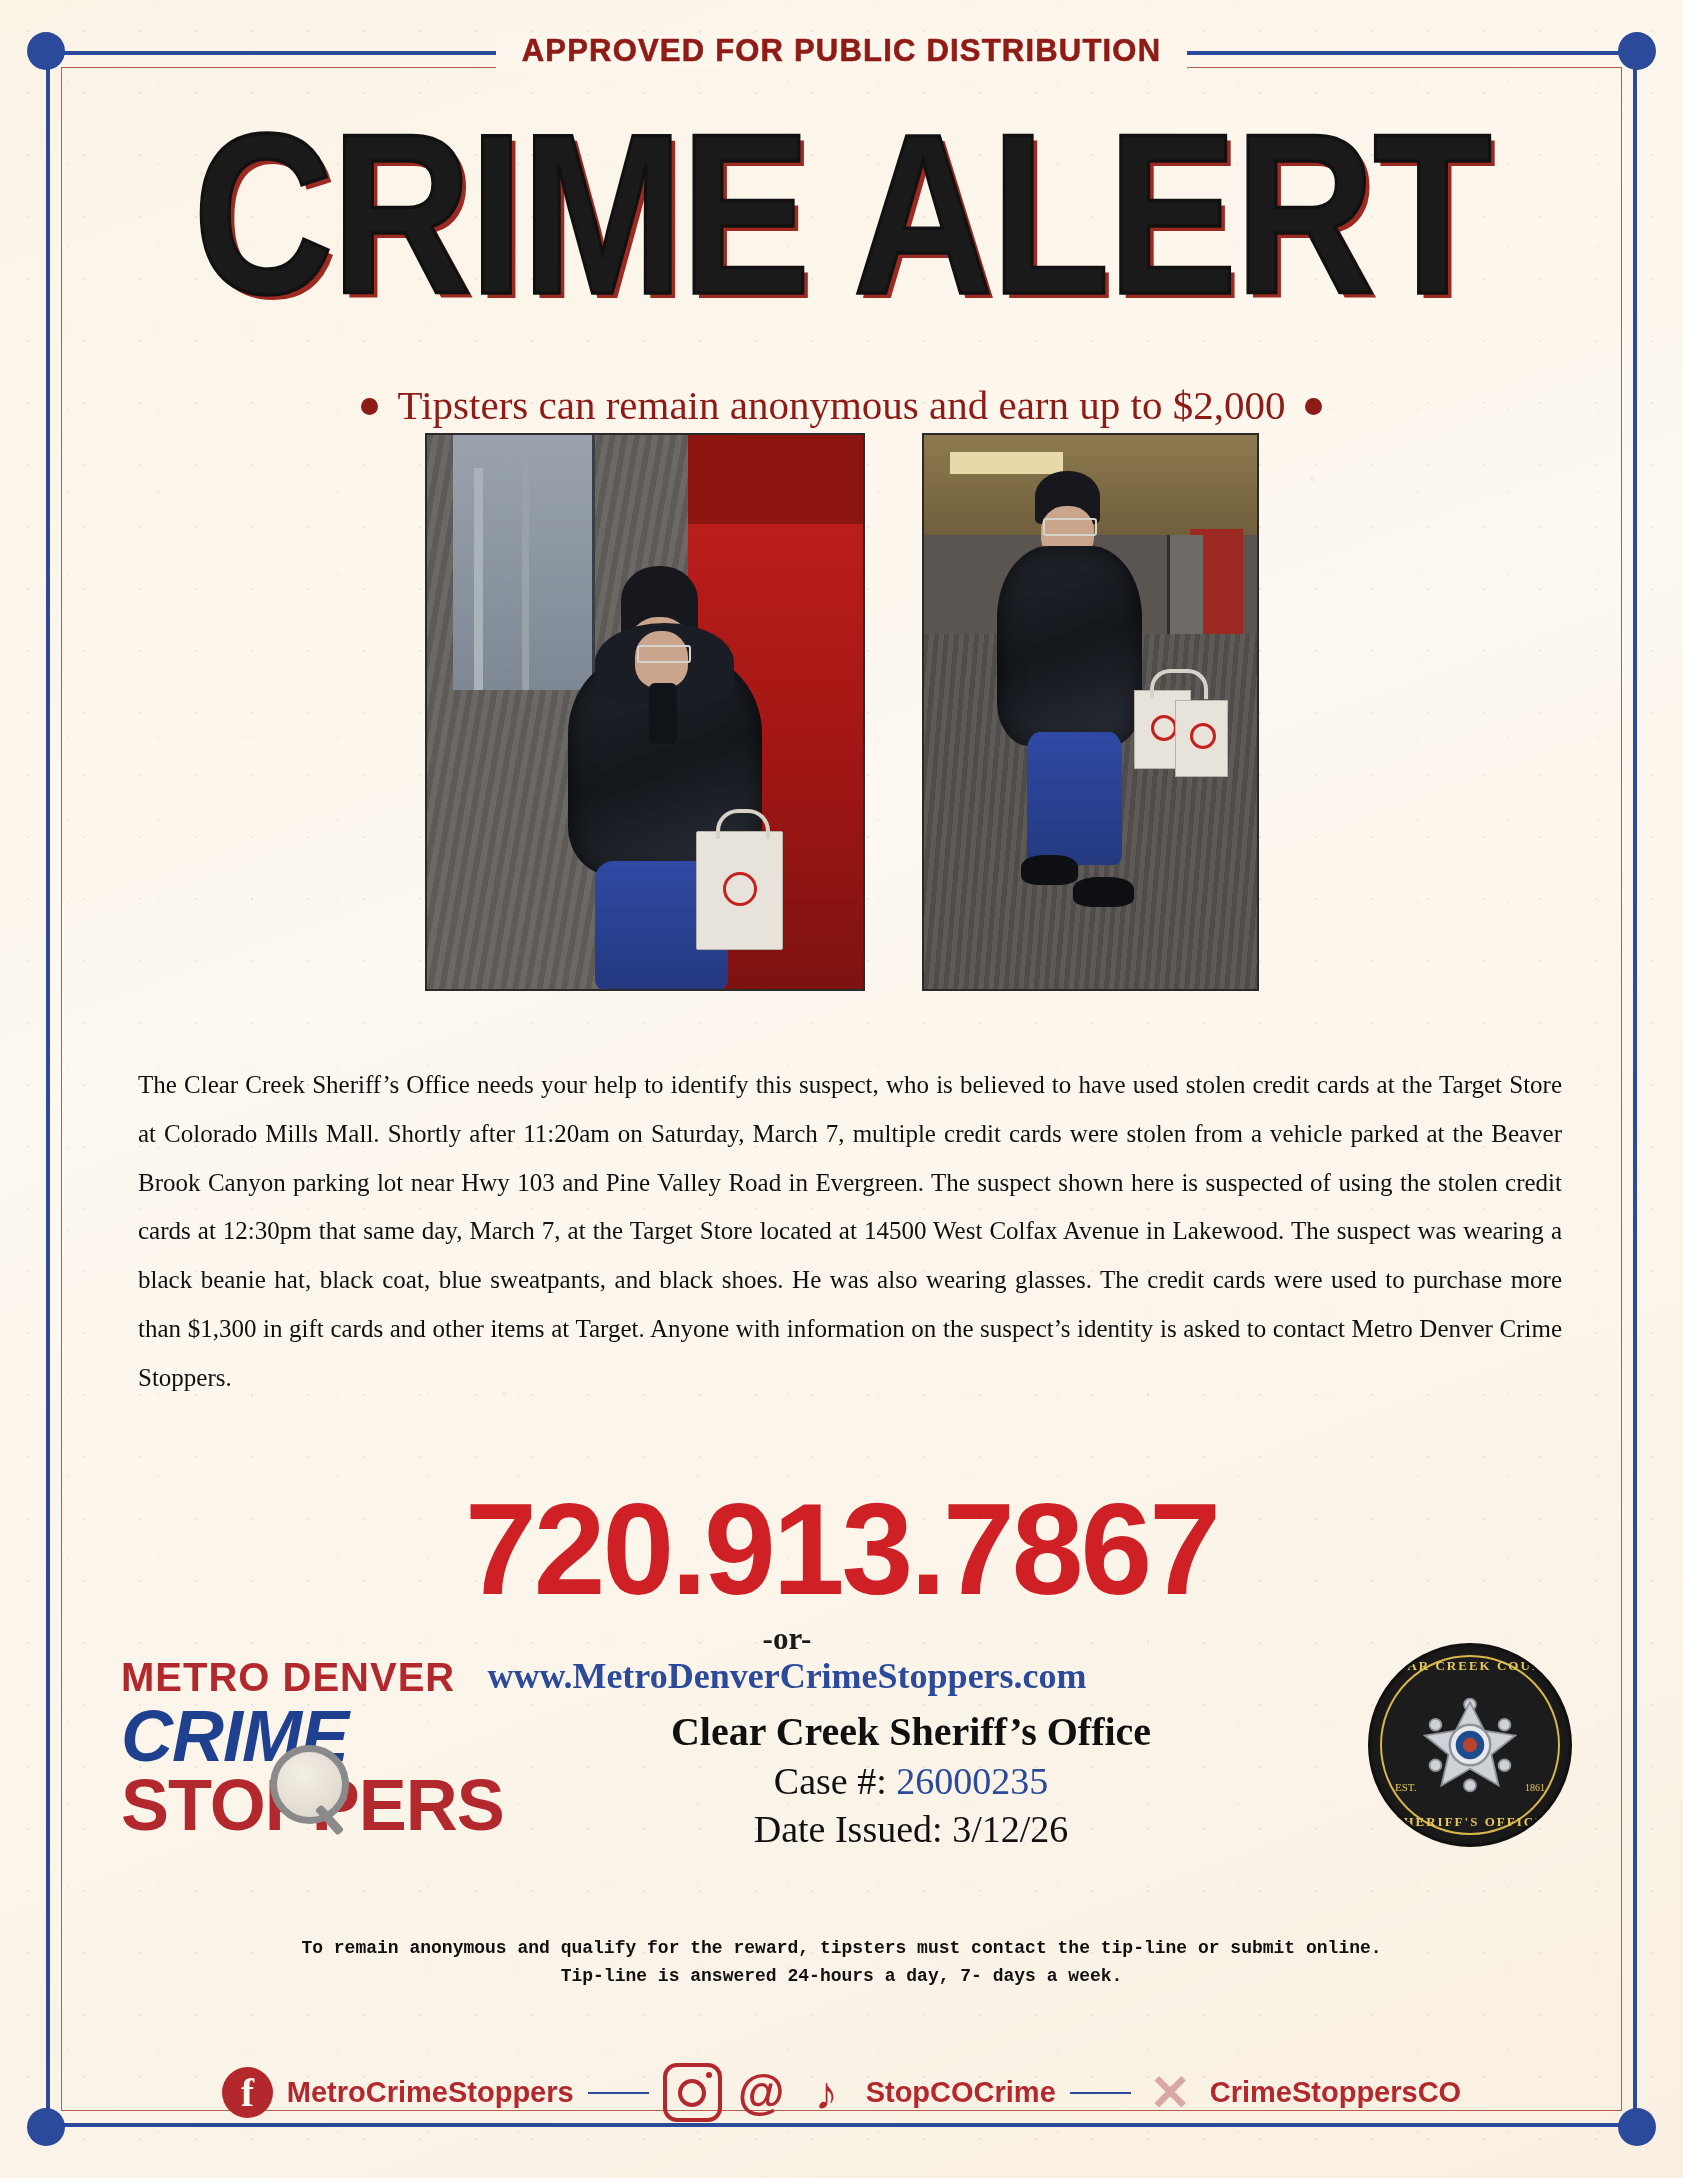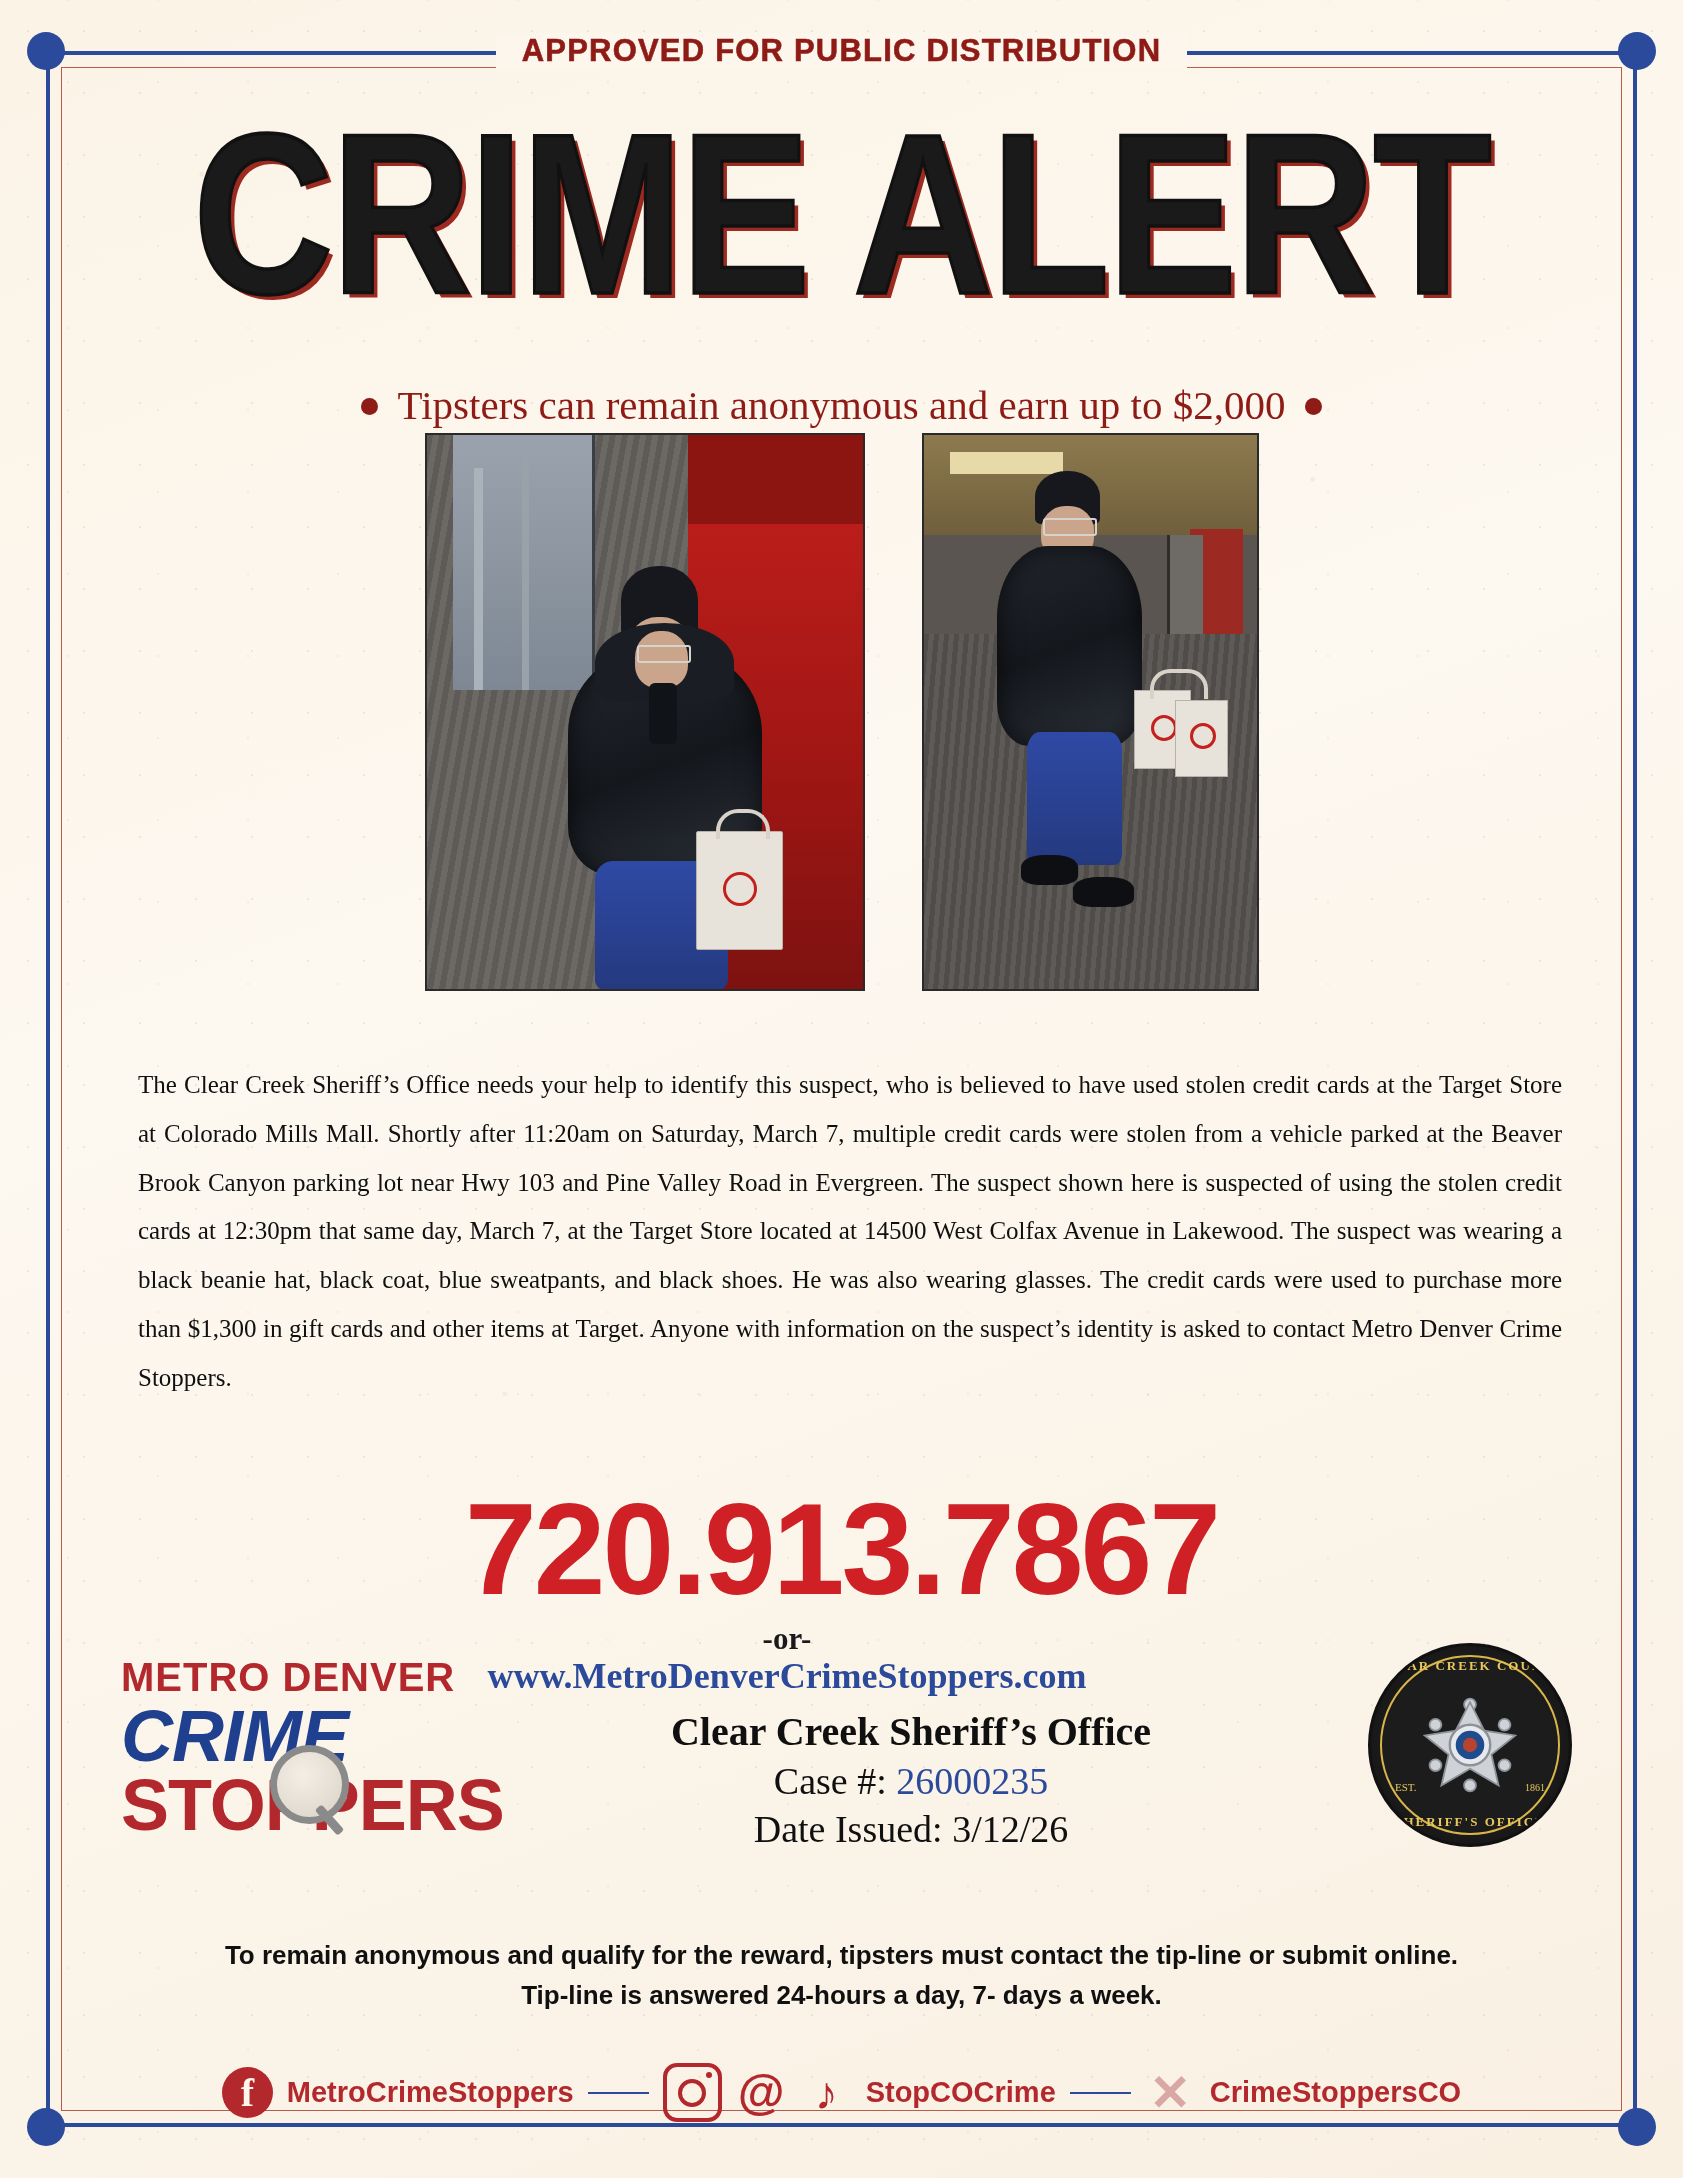--- a/index.html
+++ b/index.html
@@ -381,23 +381,23 @@
   .badge-bottom { bottom: 14px; }
   .badge-est { position: absolute; bottom: 51px; left: 24px; color:#e8c75c; font-size: 11px; font-family:"Liberation Serif", serif;}
   .badge-year { position: absolute; bottom: 51px; right: 24px; color:#e8c75c; font-size: 10px; font-family:"Liberation Serif", serif;}
 
   
   .disclaimer {
     position: absolute;
     left: 119px; right: 119px;
     top: 1935px;
     text-align: center;
-    font-family: Liberation Sans, sans-serif;
-    font-weight: bold;
-    font-size: 26px;
+    font-family: Liberation Mono, monospace;
+    font-weight: bold;
+    font-size: 18px;
     color: #101010;
     line-height: 1.55;
   }
 
   
   .social {
     position: absolute;
     left: 69px; right: 69px;
     top: 2061px;
     height: 63px;

